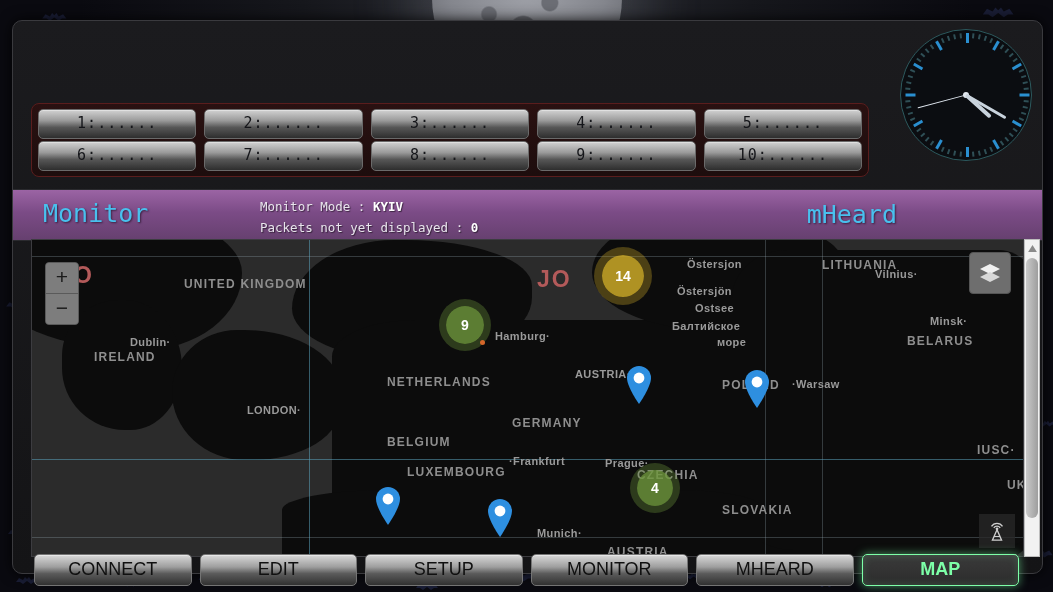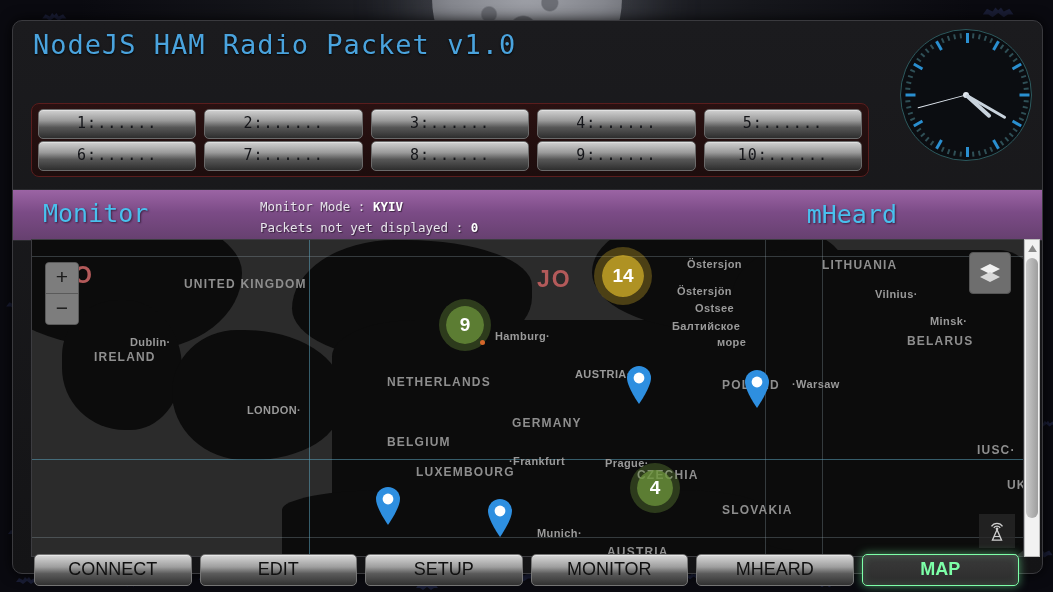--- a/index.html
+++ b/index.html
@@ -106,21 +106,21 @@
     font-weight:bold;letter-spacing:1.2px;white-space:nowrap;
   }
   .map-label.country{font-size:12px;color:#8e8e8e;}
   .map-label.city{font-size:11px;color:#9a9a9a;letter-spacing:.4px;}
   .grid-sq{
     position:absolute;font-family:"Liberation Sans",sans-serif;font-weight:bold;
     font-size:23px;color:#b35a5a;letter-spacing:2px;
   }
   .cluster{
     position:absolute;border-radius:50%;display:flex;align-items:center;justify-content:center;
-    color:#fff;font-family:"Liberation Sans",sans-serif;font-weight:bold;font-size:19px;
+    color:#fff;font-family:"Liberation Sans",sans-serif;font-weight:bold;font-size:14px;
     cursor:pointer;
   }
   .cluster.green{background:rgba(110,150,60,.82);box-shadow:0 0 0 7px rgba(110,150,60,.35);}
   .cluster.gold{background:rgba(205,170,40,.85);box-shadow:0 0 0 8px rgba(205,170,40,.33);}
   .pin{position:absolute;width:28px;height:40px;cursor:pointer;}
   .dot-small{position:absolute;width:5px;height:5px;border-radius:50%;background:#d4662a;}
   #zoom-ctl{
     position:absolute;left:13px;top:22px;width:32px;
     border:1px solid #5a5a5a;border-radius:4px;overflow:hidden;
     background:#6f6f6f;
@@ -335,21 +335,20 @@
         <svg width="20.8" height="8" viewBox="0 0 26 10">
           <path d="M13 3 L11 1 L9 4 L5 2 L2 6 L6 6 L9 8 L13 5 L17 8 L20 6 L24 6 L21 2 L17 4 L15 1 Z" fill="#1e2340"></path>
         </svg>
       </div>
     </div>
 </div>
 
 <div id="app">
 
   <div id="titlebar">
-    <div id="app-title">NodeJS HAM Radio Packet v1.0</div>
 
     <div id="clock">
       <div class="pin"></div>
     <div class="tick m5" style="transform: rotate(0deg);"></div>
         <div class="tick" style="transform: rotate(6deg);"></div>
         <div class="tick" style="transform: rotate(12deg);"></div>
         <div class="tick" style="transform: rotate(18deg);"></div>
         <div class="tick" style="transform: rotate(24deg);"></div>
         <div class="tick m5" style="transform: rotate(30deg);"></div>
         <div class="tick" style="transform: rotate(36deg);"></div>
@@ -465,40 +464,40 @@
           <div class="grid-line v" style="left: 790px;"></div>
           <div class="grid-line h cyan" style="top: 219px;"></div>
           <div class="grid-line h" style="top: 16px;"></div>
           <div class="grid-line h" style="top: 297px;"></div>
         </div>
       <div id="map-labels">
           <div class="map-label country" style="left: 152px; top: 37px;">UNITED KINGDOM</div>
           <div class="map-label country" style="left: 62px; top: 110px;">IRELAND</div>
           <div class="map-label country" style="left: 355px; top: 135px;">NETHERLANDS</div>
           <div class="map-label country" style="left: 355px; top: 195px;">BELGIUM</div>
-          <div class="map-label country" style="left: 375px; top: 225px; margin-left: 9px;">LUXEMBOURG</div>
+          <div class="map-label country" style="left: 375px; top: 225px;">LUXEMBOURG</div>
           <div class="map-label country" style="left: 480px; top: 176px;">GERMANY</div>
           <div class="map-label country" style="left: 690px; top: 138px;">POLAND</div>
           <div class="map-label country" style="left: 605px; top: 228px;">CZECHIA</div>
           <div class="map-label country" style="left: 690px; top: 263px;">SLOVAKIA</div>
           <div class="map-label country" style="left: 575px; top: 305px;">AUSTRIA</div>
           <div class="map-label country" style="left: 790px; top: 18px;">LITHUANIA</div>
           <div class="map-label country" style="left: 875px; top: 94px;">BELARUS</div>
           <div class="map-label country" style="left: 975px; top: 238px;">UKR</div>
           <div class="map-label country" style="left: 960px; top: 312px;">MOLDO</div>
           <div class="map-label country" style="left: 945px; top: 203px;">IUSC·</div>
           <div class="map-label city" style="left: 98px; top: 96px;">Dublin·</div>
           <div class="map-label city" style="left: 215px; top: 164px;">LONDON·</div>
           <div class="map-label city" style="left: 463px; top: 90px;">Hamburg·</div>
           <div class="map-label city" style="left: 543px; top: 128px;">AUSTRIA·</div>
           <div class="map-label city" style="left: 477px; top: 215px;">·Frankfurt</div>
           <div class="map-label city" style="left: 573px; top: 217px;">Prague·</div>
           <div class="map-label city" style="left: 505px; top: 287px;">Munich·</div>
           <div class="map-label city" style="left: 760px; top: 138px;">·Warsaw</div>
-          <div class="map-label city" style="left: 843px; top: 48px;">Vilnius·</div>
+          <div class="map-label city" style="left: 843px; top: 28px;">Vilnius·</div>
           <div class="map-label city" style="left: 898px; top: 75px;">Minsk·</div>
           <div class="map-label city" style="left: 655px; top: 18px;">Östersjon</div>
           <div class="map-label city" style="left: 645px; top: 45px;">Östersjön</div>
           <div class="map-label city" style="left: 663px; top: 62px;">Ostsee</div>
           <div class="map-label city" style="left: 640px; top: 80px;">Балтийское</div>
           <div class="map-label city" style="left: 685px; top: 96px;">море</div>
           <div class="grid-sq" style="left: 505px; top: 26px;">JO</div>
           <div class="grid-sq" style="left: 42px; top: 22px;">O</div>
         </div>
       <div id="map-markers">

